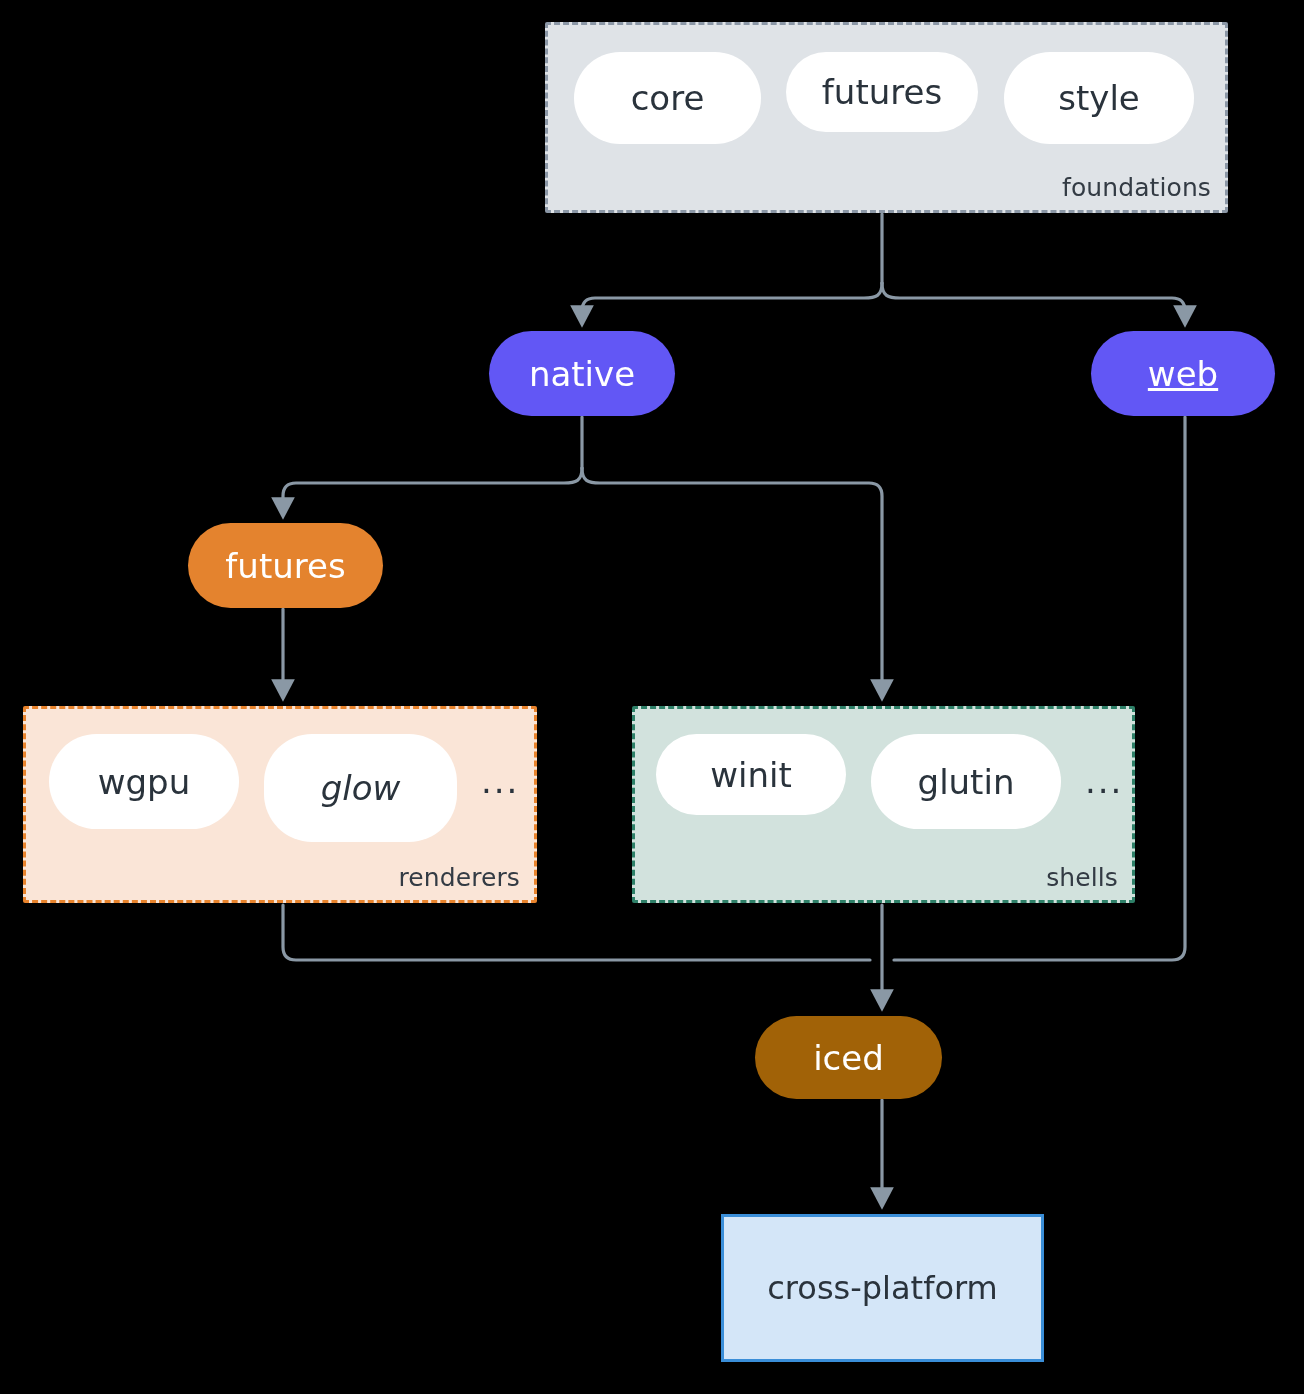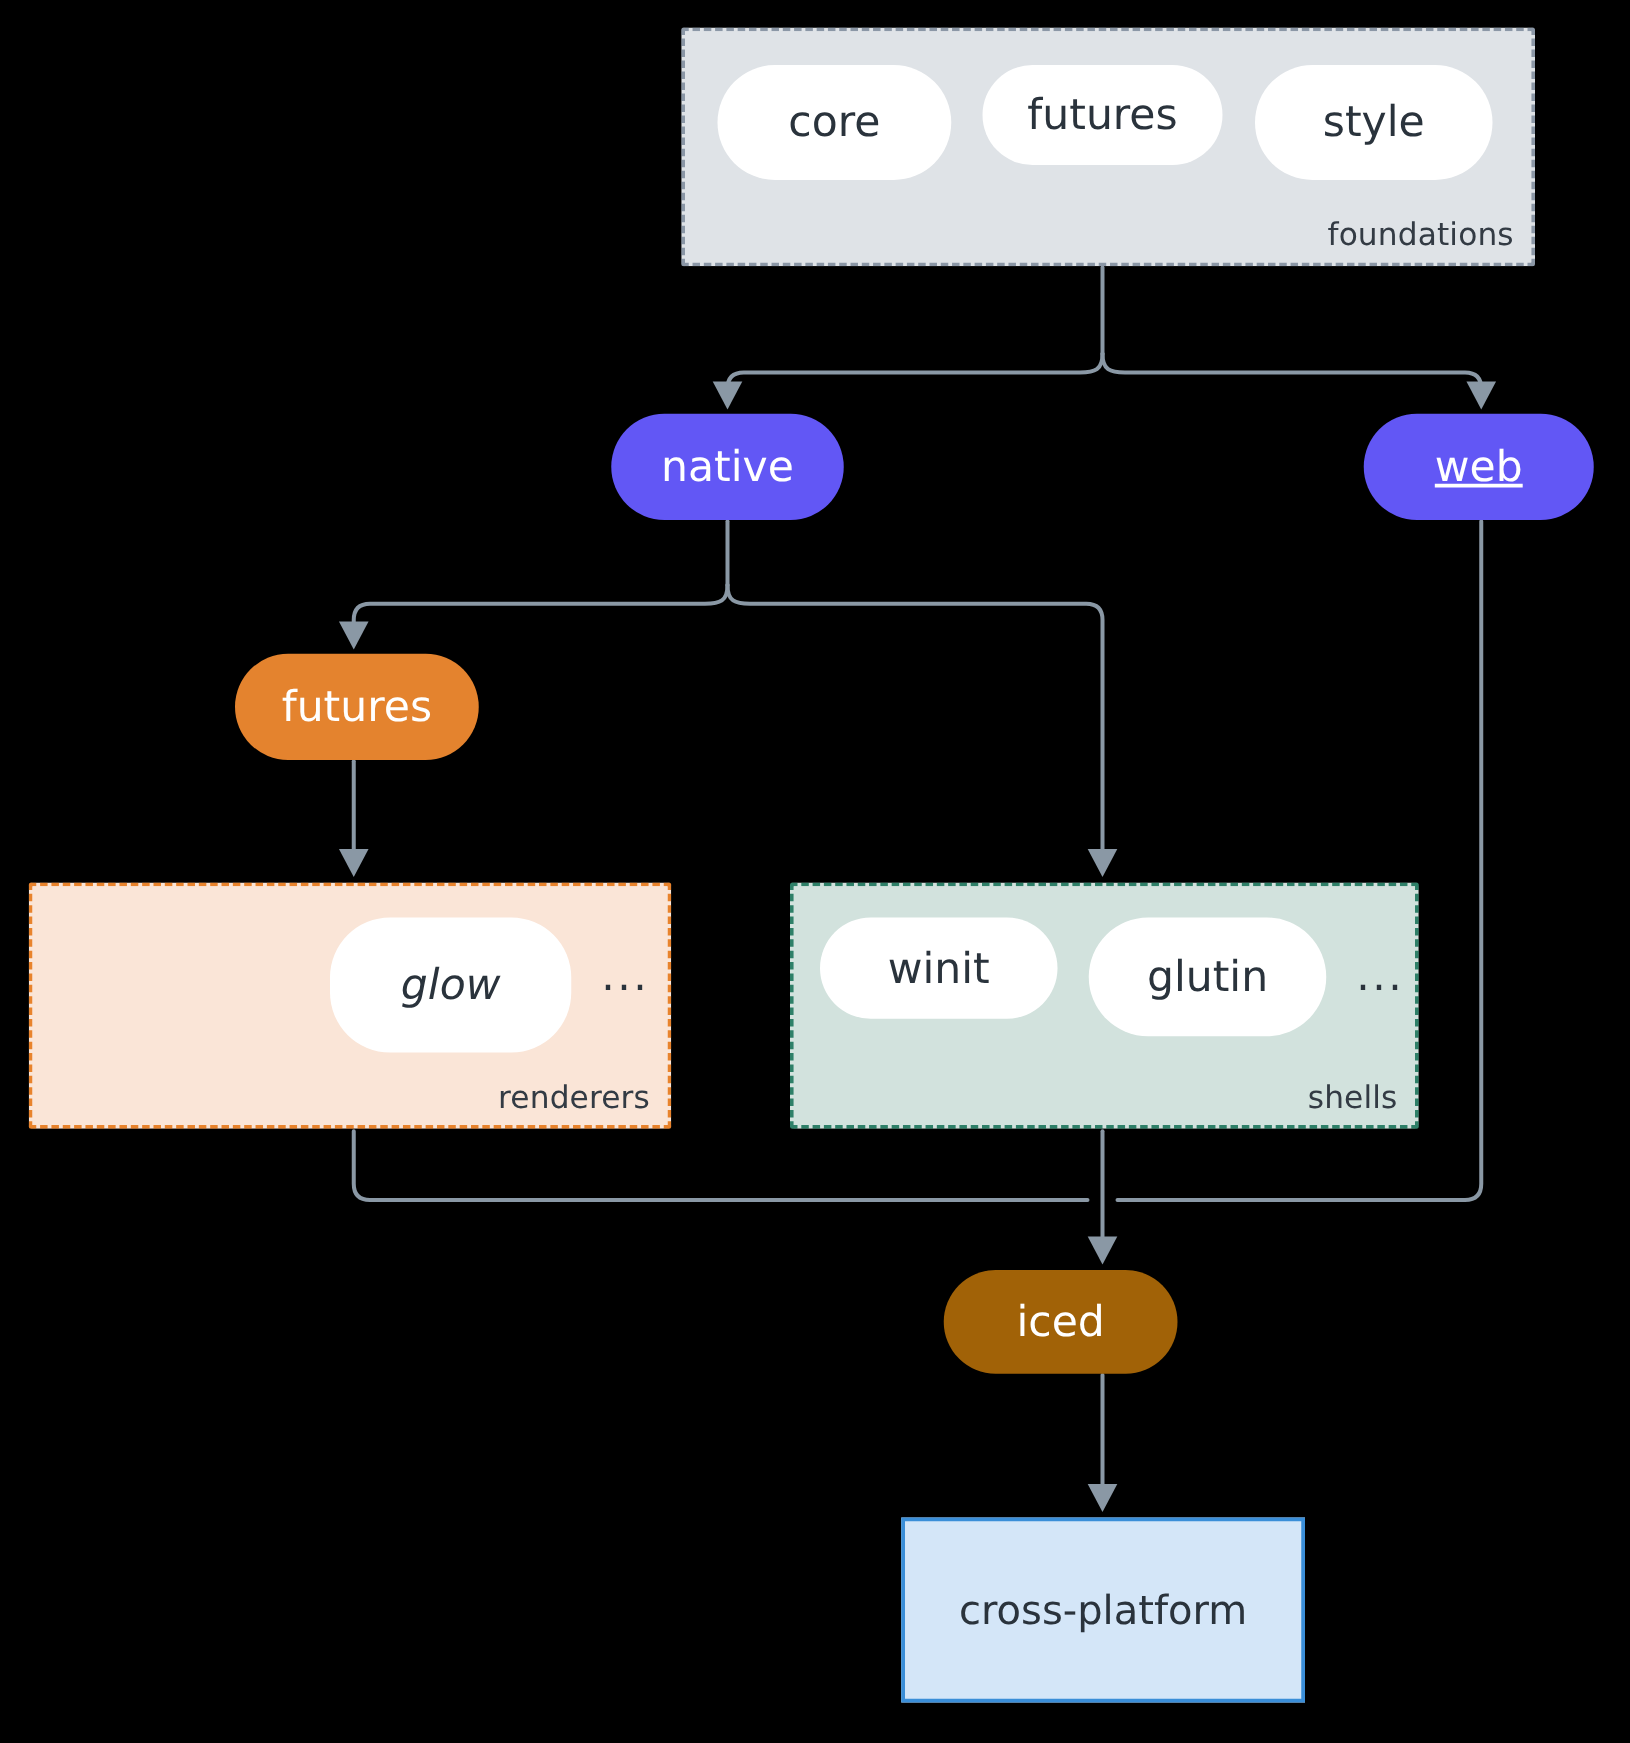--- a/index.html
+++ b/index.html
@@ -184,20 +184,21 @@
   </div>
 
   <div class="pill" id="node-core">core</div>
   <div class="pill" id="node-futures">futures</div>
   <div class="pill" id="node-style">style</div>
 
   <div class="cluster" id="cluster-renderers">
     <span class="cluster-label">renderers</span>
   </div>
 
+  <div class="pill" id="node-wgpu">wgpu</div>
   <div class="pill" id="node-glow">glow</div>
   <span class="ellipsis" id="ellipsis-renderers">...</span>
 
   <div class="cluster" id="cluster-shells">
     <span class="cluster-label">shells</span>
   </div>
 
   <div class="pill" id="node-winit">winit</div>
   <div class="pill" id="node-glutin">glutin</div>
   <span class="ellipsis" id="ellipsis-shells">...</span>

